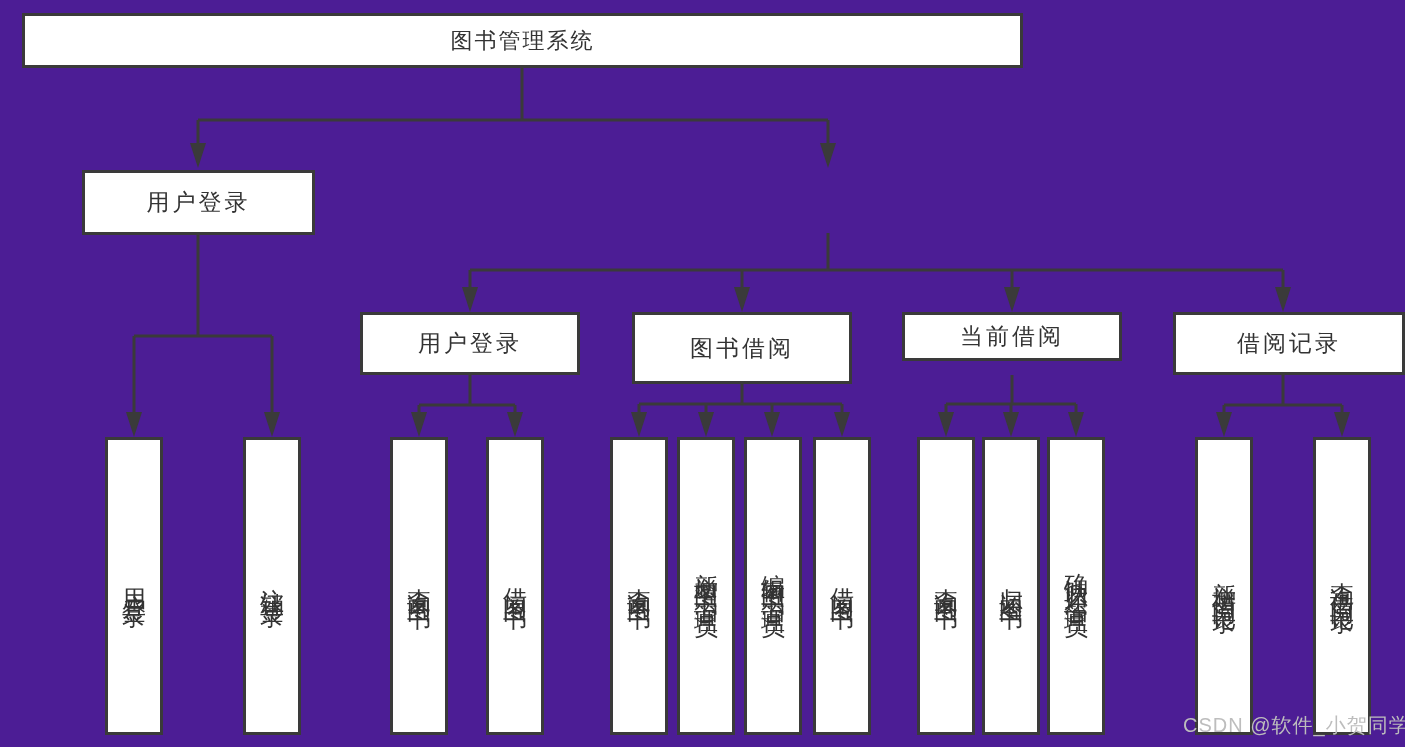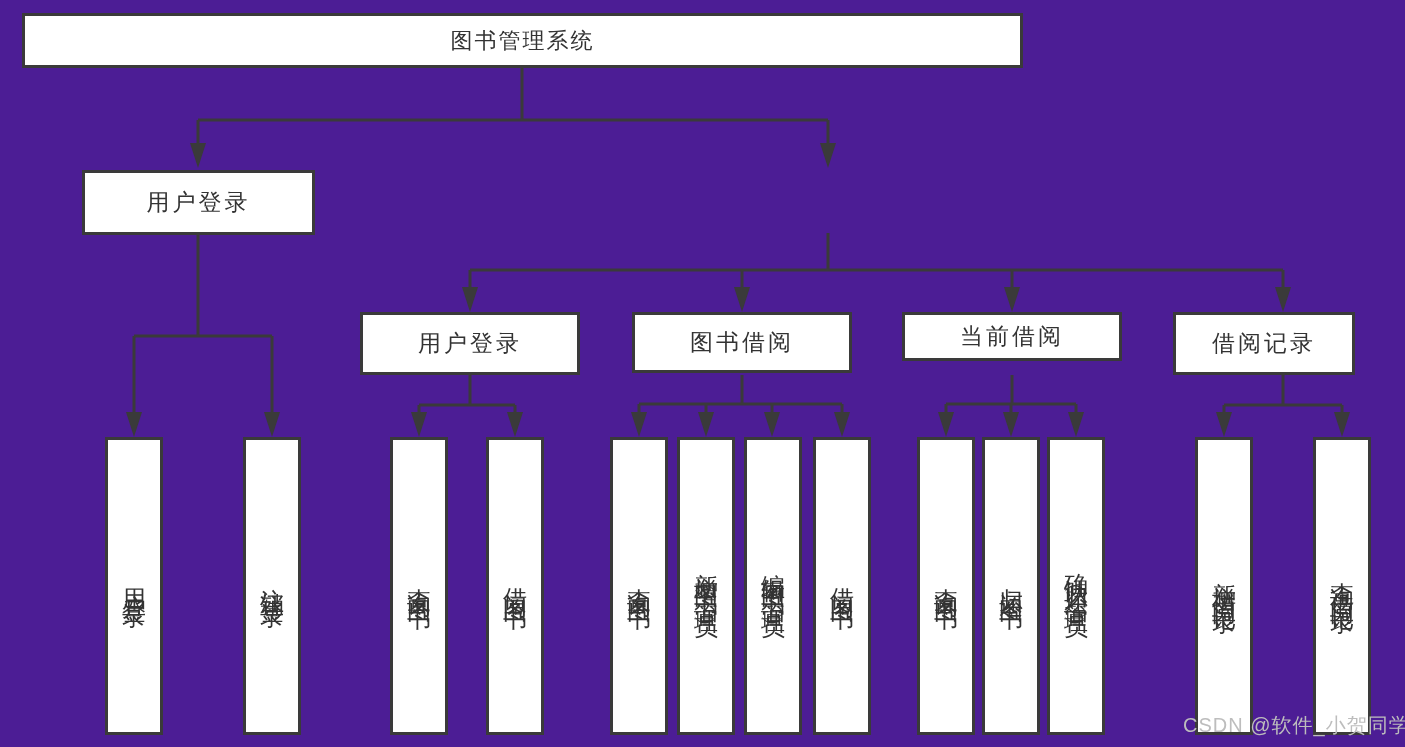--- a/index.html
+++ b/index.html
@@ -111,23 +111,23 @@
       <polygon points="1216,412 1232,412 1224,437"></polygon>
       <polygon points="1334,412 1350,412 1342,437"></polygon>
     </g>
   </svg>
 
   <div class="box root" style="left:22px; top:13px; width:1001px; height:55px;">图书管理系统</div>
 
   <div class="box" style="left:82px; top:170px; width:233px; height:65px;">用户登录</div>
 
   <div class="box" style="left:360px; top:312px; width:220px; height:63px;">用户登录</div>
-  <div class="box" style="left:632px; top:312px; width:220px; height:61px;">图书借阅</div>
+  <div class="box" style="left:632px; top:312px; width:220px; height:72px;">图书借阅</div>
   <div class="box" style="left:902px; top:312px; width:220px; height:49px;">当前借阅</div>
-  <div class="box" style="left:1173px; top:312px; width:182px; height:63px;">借阅记录</div>
+  <div class="box" style="left:1173px; top:312px; width:232px; height:63px;">借阅记录</div>
 
   <div class="vbox" style="left:105px;">
     <span>用户登录</span>
   </div>
   <div class="vbox" style="left:243px;">
     <span>注销登录</span>
   </div>
 
   <div class="vbox" style="left:390px;">
     <span>查询图书</span>

